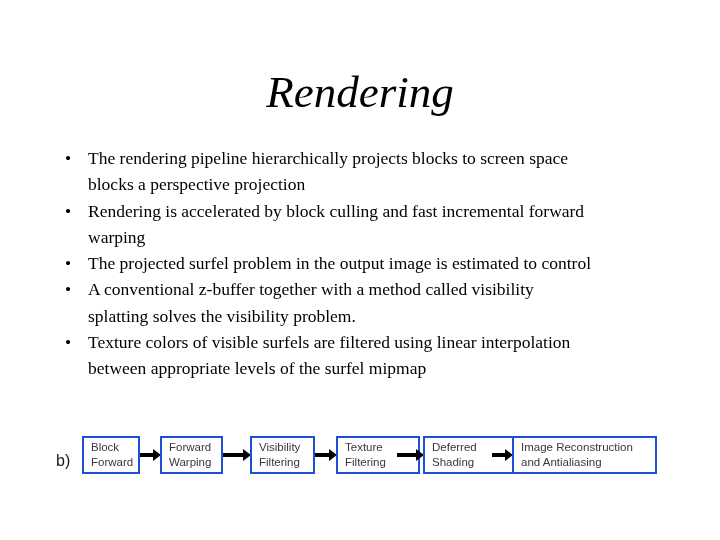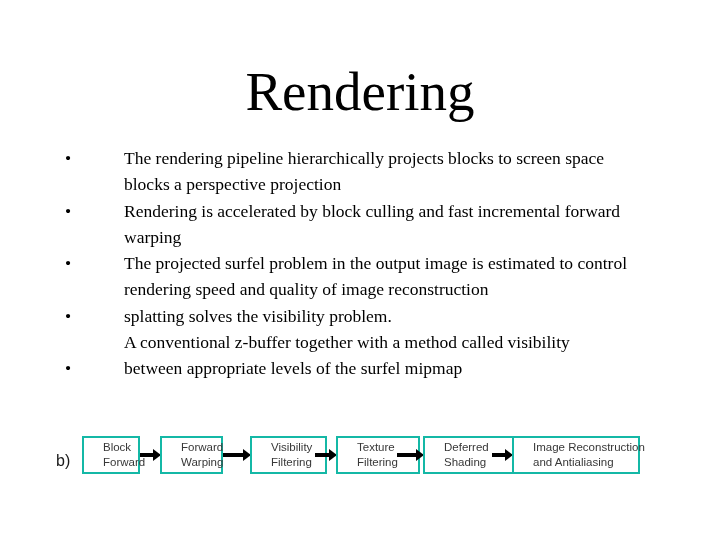--- a/index.html
+++ b/index.html
@@ -17,24 +17,25 @@
     color: #000000;
   }
   
   .slide-title {
     position: absolute;
     top: 66px;
     left: 0;
     width: 100%;
     margin: 0;
     text-align: center;
-    font-size: 55px;
+    font-size: 45px;
     font-weight: 400;
     line-height: 52px;
     color: #000000;
+    font-style: italic;
   }
   
   .bullet-list {
     position: absolute;
     top: 145px;
     left: 64px;
     width: 600px;
     margin: 0;
     padding: 0;
     list-style: none;
@@ -46,21 +47,20 @@
     padding-left: 24px;
   }
   .bullet-marker {
     position: absolute;
     left: 1px;
     top: 0;
     font-size: 17.5px;
   }
   .bullet-line {
     white-space: nowrap;
-    margin-left: 36px;
   }
   
   .diagram {
     position: absolute;
     left: 0;
     top: 0;
     width: 720px;
     height: 540px;
     pointer-events: none;
     font-family: "Liberation Sans", sans-serif;
@@ -70,26 +70,26 @@
     left: 56px;
     top: 452px;
     font-size: 16px;
     color: #1a1a1a;
   }
   .stage {
     position: absolute;
     top: 436px;
     height: 38px;
     box-sizing: border-box;
-    border: 2px solid #14b8a6;
+    border: 2px solid #1d4ed8;
     background: #ffffff;
     display: flex;
     flex-direction: column;
     justify-content: center;
-    padding-left: 19px;
+    padding-left: 7px;
     font-size: 11.5px;
     line-height: 15px;
     color: #383838;
     white-space: nowrap;
   }
   .flow-arrow {
     position: absolute;
     top: 449px;
     height: 12px;
   }
@@ -128,66 +128,66 @@
       <div class="bullet-line">blocks a perspective projection</div>
     </li>
     <li class="bullet-item">
       <span class="bullet-marker">•</span>
       <div class="bullet-line">Rendering is accelerated by block culling and fast incremental forward</div>
       <div class="bullet-line">warping</div>
     </li>
     <li class="bullet-item">
       <span class="bullet-marker">•</span>
       <div class="bullet-line">The projected surfel problem in the output image is estimated to control</div>
-      <div class="bullet-line">rendering speed and quality of image reconstruction</div>
     </li>
     <li class="bullet-item">
       <span class="bullet-marker">•</span>
+      <div class="bullet-line">A conventional z-buffer together with a method called visibility</div>
       <div class="bullet-line">splatting solves the visibility problem.</div>
-      <div class="bullet-line">A conventional z-buffer together with a method called visibility</div>
     </li>
     <li class="bullet-item">
       <span class="bullet-marker">•</span>
+      <div class="bullet-line">Texture colors of visible surfels are filtered using linear interpolation</div>
       <div class="bullet-line">between appropriate levels of the surfel mipmap</div>
     </li>
   </ul>
 
   <div class="diagram">
 
     <span class="diagram-label">b)</span>
 
     <div class="stage" style="left:82px; width:58px;">
       <div>Block</div>
       <div>Forward</div>
     </div>
     <div class="flow-arrow" style="left:140px; width:20px;"></div>
 
     <div class="stage" style="left:160px; width:63px;">
       <div>Forward</div>
       <div>Warping</div>
     </div>
     <div class="flow-arrow" style="left:223px; width:27px;"></div>
 
-    <div class="stage" style="left:250px; width:77px;">
+    <div class="stage" style="left:250px; width:65px;">
       <div>Visibility</div>
       <div>Filtering</div>
     </div>
     <div class="flow-arrow" style="left:315px; width:21px;"></div>
 
     <div class="stage" style="left:336px; width:84px;">
       <div>Texture</div>
       <div>Filtering</div>
     </div>
     <div class="flow-arrow" style="left:397px; width:26px;"></div>
 
     <div class="stage" style="left:423px; width:92px;">
       <div>Deferred</div>
       <div>Shading</div>
     </div>
     <div class="flow-arrow" style="left:492px; width:20px;"></div>
 
-    <div class="stage" style="left:512px; width:128px;">
+    <div class="stage" style="left:512px; width:145px;">
       <div>Image Reconstruction</div>
       <div>and Antialiasing</div>
     </div>
 
   </div>
 </div>
 
 </body></html>

